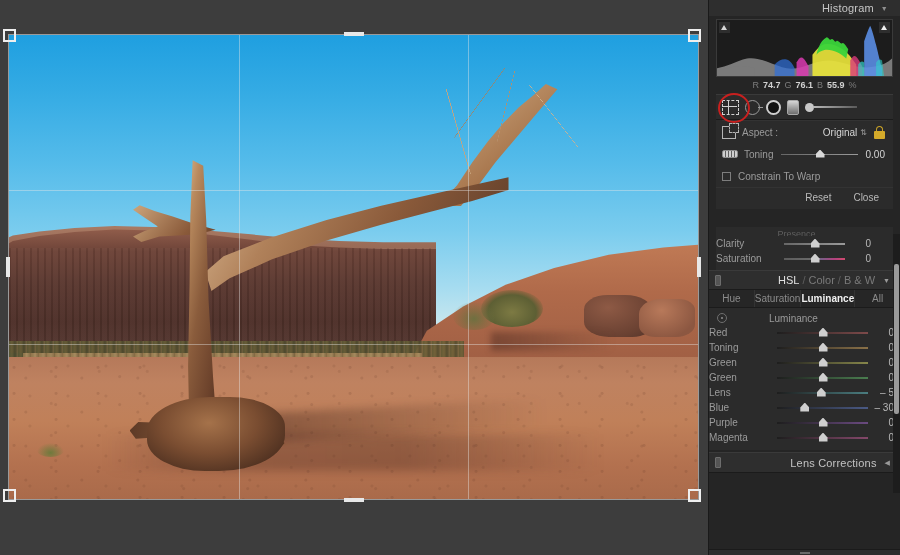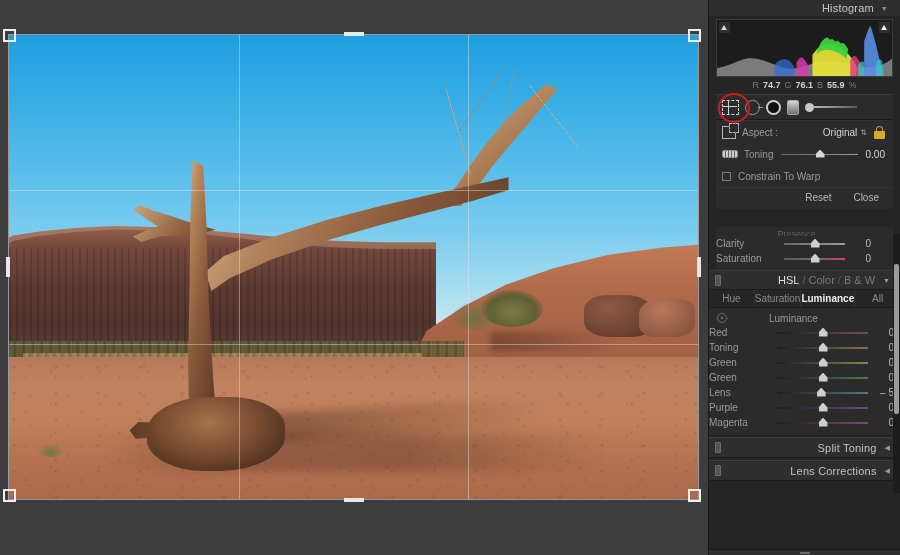--- a/index.html
+++ b/index.html
@@ -621,42 +621,45 @@
       </div>
       <div class="srow">
         <span class="name">Lens</span>
         <span class="track">
           <span class="bar" style="background:linear-gradient(to right,#1e1e1e,#4a7d80)"></span>
           <span class="knob" style="left:calc(48% - 4px)"></span>
         </span>
         <span class="num">– 5</span>
       </div>
       <div class="srow">
+        <span class="name">Blue</span>
+        <span class="track">
+          <span class="bar" style="background:linear-gradient(to right,#1e1e1e,#4a5a85)"></span>
+          <span class="knob" style="left:calc(30% - 4px)"></span>
+        </span>
+        <span class="num">– 30</span>
+      </div>
+      <div class="srow">
         <span class="name">Purple</span>
         <span class="track">
           <span class="bar" style="background:linear-gradient(to right,#1e1e1e,#6a4a80)"></span>
           <span class="knob" style="left:calc(50% - 4px)"></span>
         </span>
         <span class="num">0</span>
       </div>
       <div class="srow">
         <span class="name">Magenta</span>
         <span class="track">
           <span class="bar" style="background:linear-gradient(to right,#1e1e1e,#84486a)"></span>
           <span class="knob" style="left:calc(50% - 4px)"></span>
         </span>
         <span class="num">0</span>
       </div>
     </div>
 
-    <div class="sec-header">
-      <div class="sec-switch"></div>
-      <span class="sec-title">Split Toning</span>
-      <span class="sec-tri">◀</span>
-    </div>
     <div class="sec-header">
       <div class="sec-switch"></div>
       <span class="sec-title">Lens Corrections</span>
       <span class="sec-tri">◀</span>
     </div>
 
     <div id="scrollbar">
       <div id="scroll-thumb"></div>
     </div>
     <div id="panel-bottom-grip"></div>

